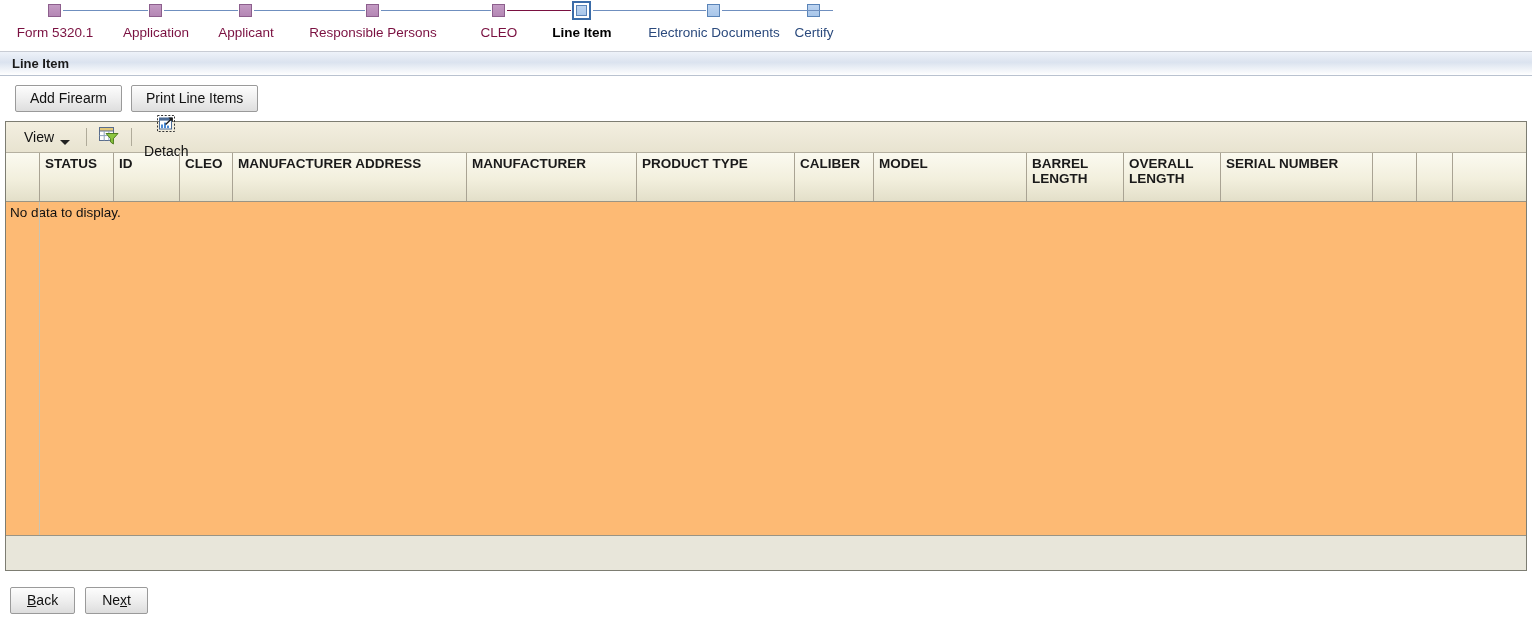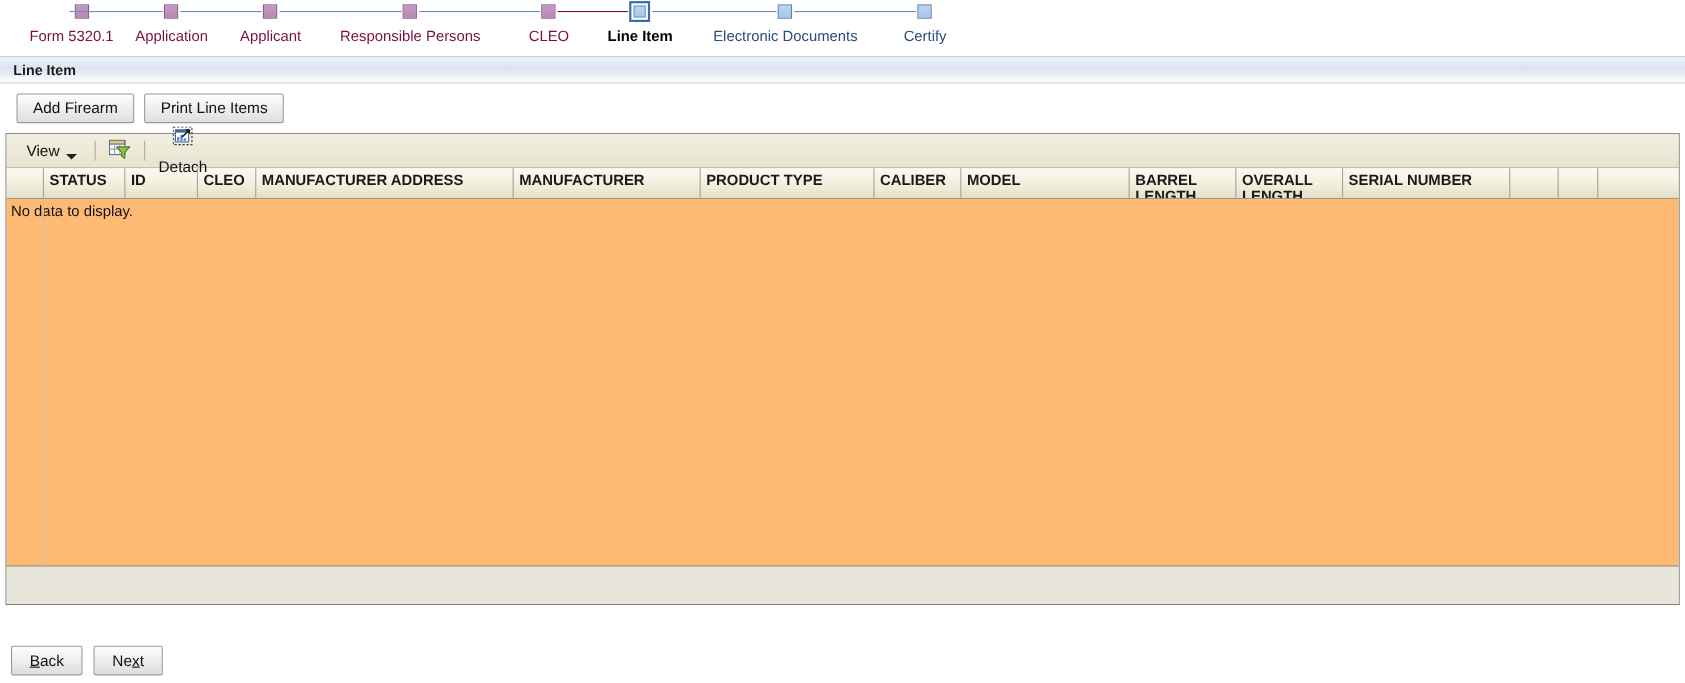--- a/index.html
+++ b/index.html
@@ -176,21 +176,21 @@
     cursor: pointer;
     flex-direction: column;
   }
   .detach-label { font-size: 14px; color: #111; }
 
   
   .grid-head {
     display: flex;
     background: linear-gradient(180deg, #fbfaf0 0%, #f2efdd 55%, #e3dfc9 100%);
     border-bottom: 1px solid #9a9484;
-    height: 28px;
+    height: 49px;
     box-sizing: border-box;
   }
   .hc {
     box-sizing: border-box;
     border-right: 1px solid #a9a393;
     font-size: 13.5px;
     font-weight: bold;
     color: #1a1a1a;
     padding: 3px 5px 0 5px;
     line-height: 15px;
@@ -248,21 +248,21 @@
     line-height: 17px;
     cursor: pointer;
   }
   .btn-nav u { text-decoration: underline; }
 </style>
 </head>
 <body>
 
 <div class="train">
   <div class="train-inner" id="train-inner">
-      <div class="train-step" style="left: 0px; width: 110px; padding-left: 20px;">
+      <div class="train-step" style="left: 0px; width: 110px;">
         <div class="train-node-wrap">
           <div class="train-node visited"></div>
         </div>
         <div class="train-label visited">Form 5320.1</div>
       </div>
       <div class="train-step" style="left: 110px; width: 92px;">
         <div class="train-node-wrap">
           <div class="train-node visited"></div>
         </div>
         <div class="train-label visited">Application</div>
@@ -292,21 +292,21 @@
           </div>
         </div>
         <div class="train-label current">Line Item</div>
       </div>
       <div class="train-step" style="left: 629px; width: 170px;">
         <div class="train-node-wrap">
           <div class="train-node future"></div>
         </div>
         <div class="train-label future">Electronic Documents</div>
       </div>
-      <div class="train-step" style="left: 811px; width: 60px;">
+      <div class="train-step" style="left: 784px; width: 60px;">
         <div class="train-node-wrap">
           <div class="train-node future"></div>
         </div>
         <div class="train-label future">Certify</div>
       </div>
       <div class="train-line blue" style="left: 63px; width: 85px;"></div>
       <div class="train-line blue" style="left: 164px; width: 74px;"></div>
       <div class="train-line blue" style="left: 254px; width: 111px;"></div>
       <div class="train-line blue" style="left: 381px; width: 110px;"></div>
       <div class="train-line visited" style="left: 507px; width: 64px;"></div>

